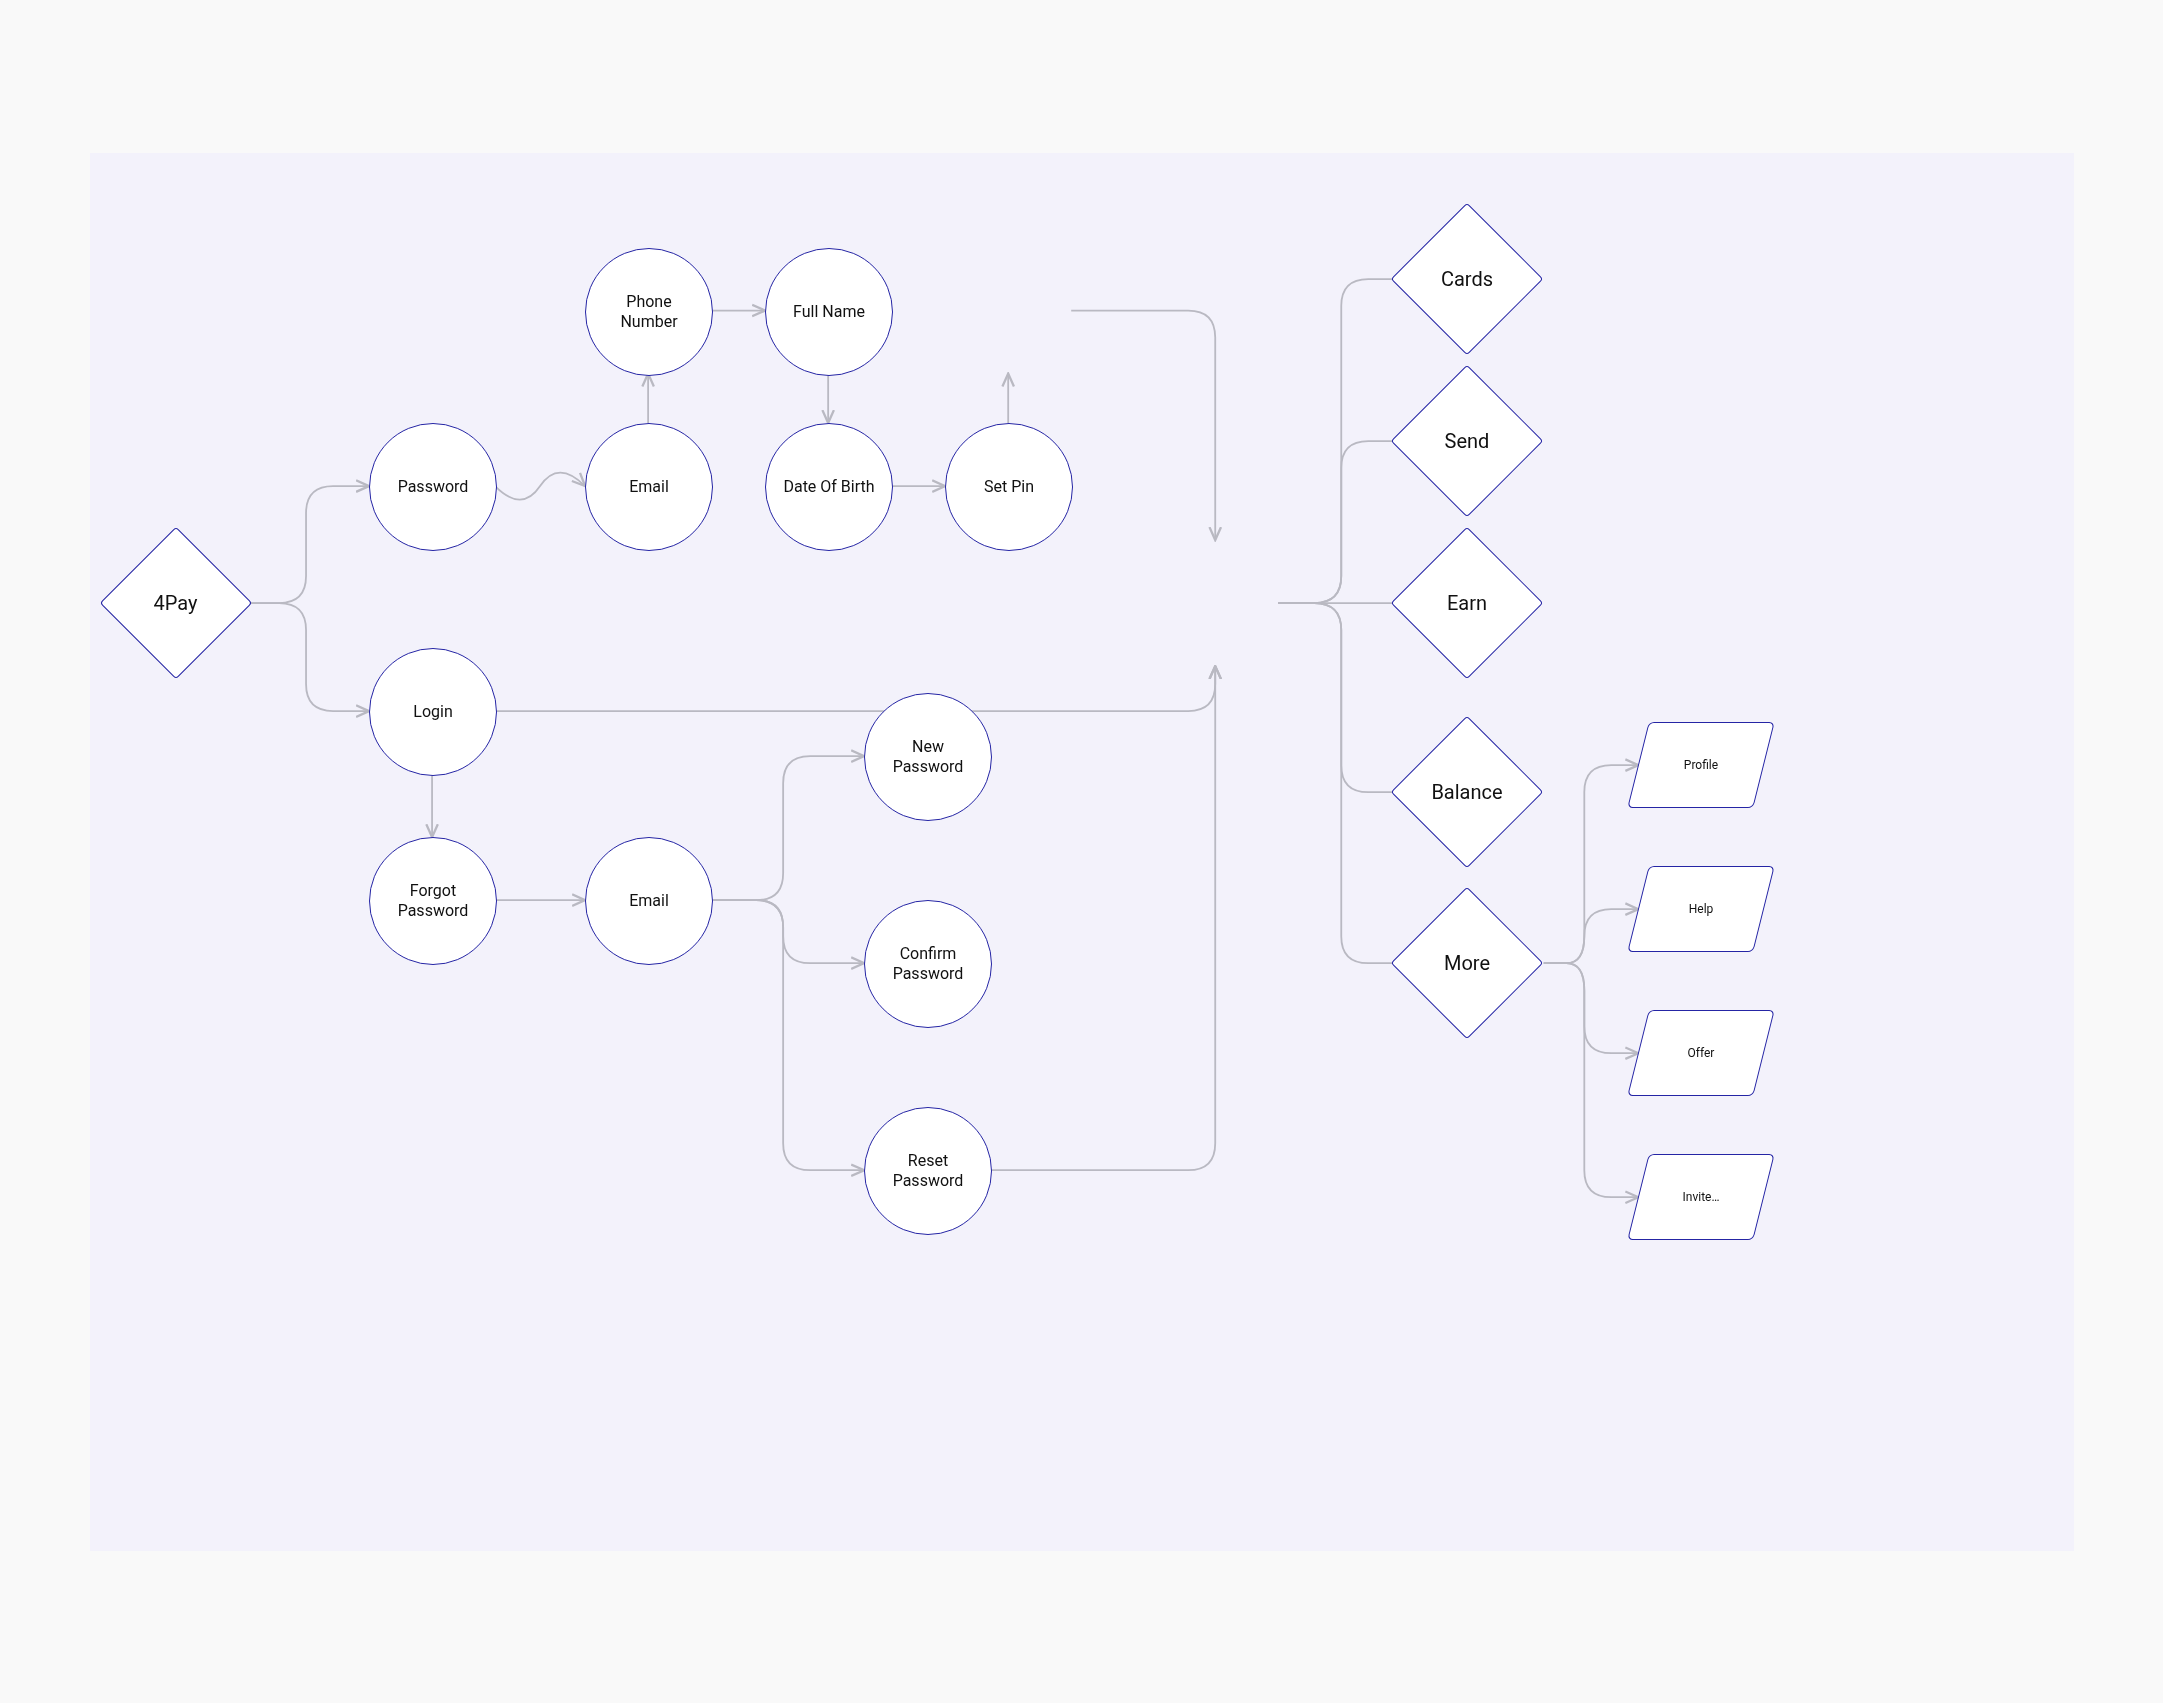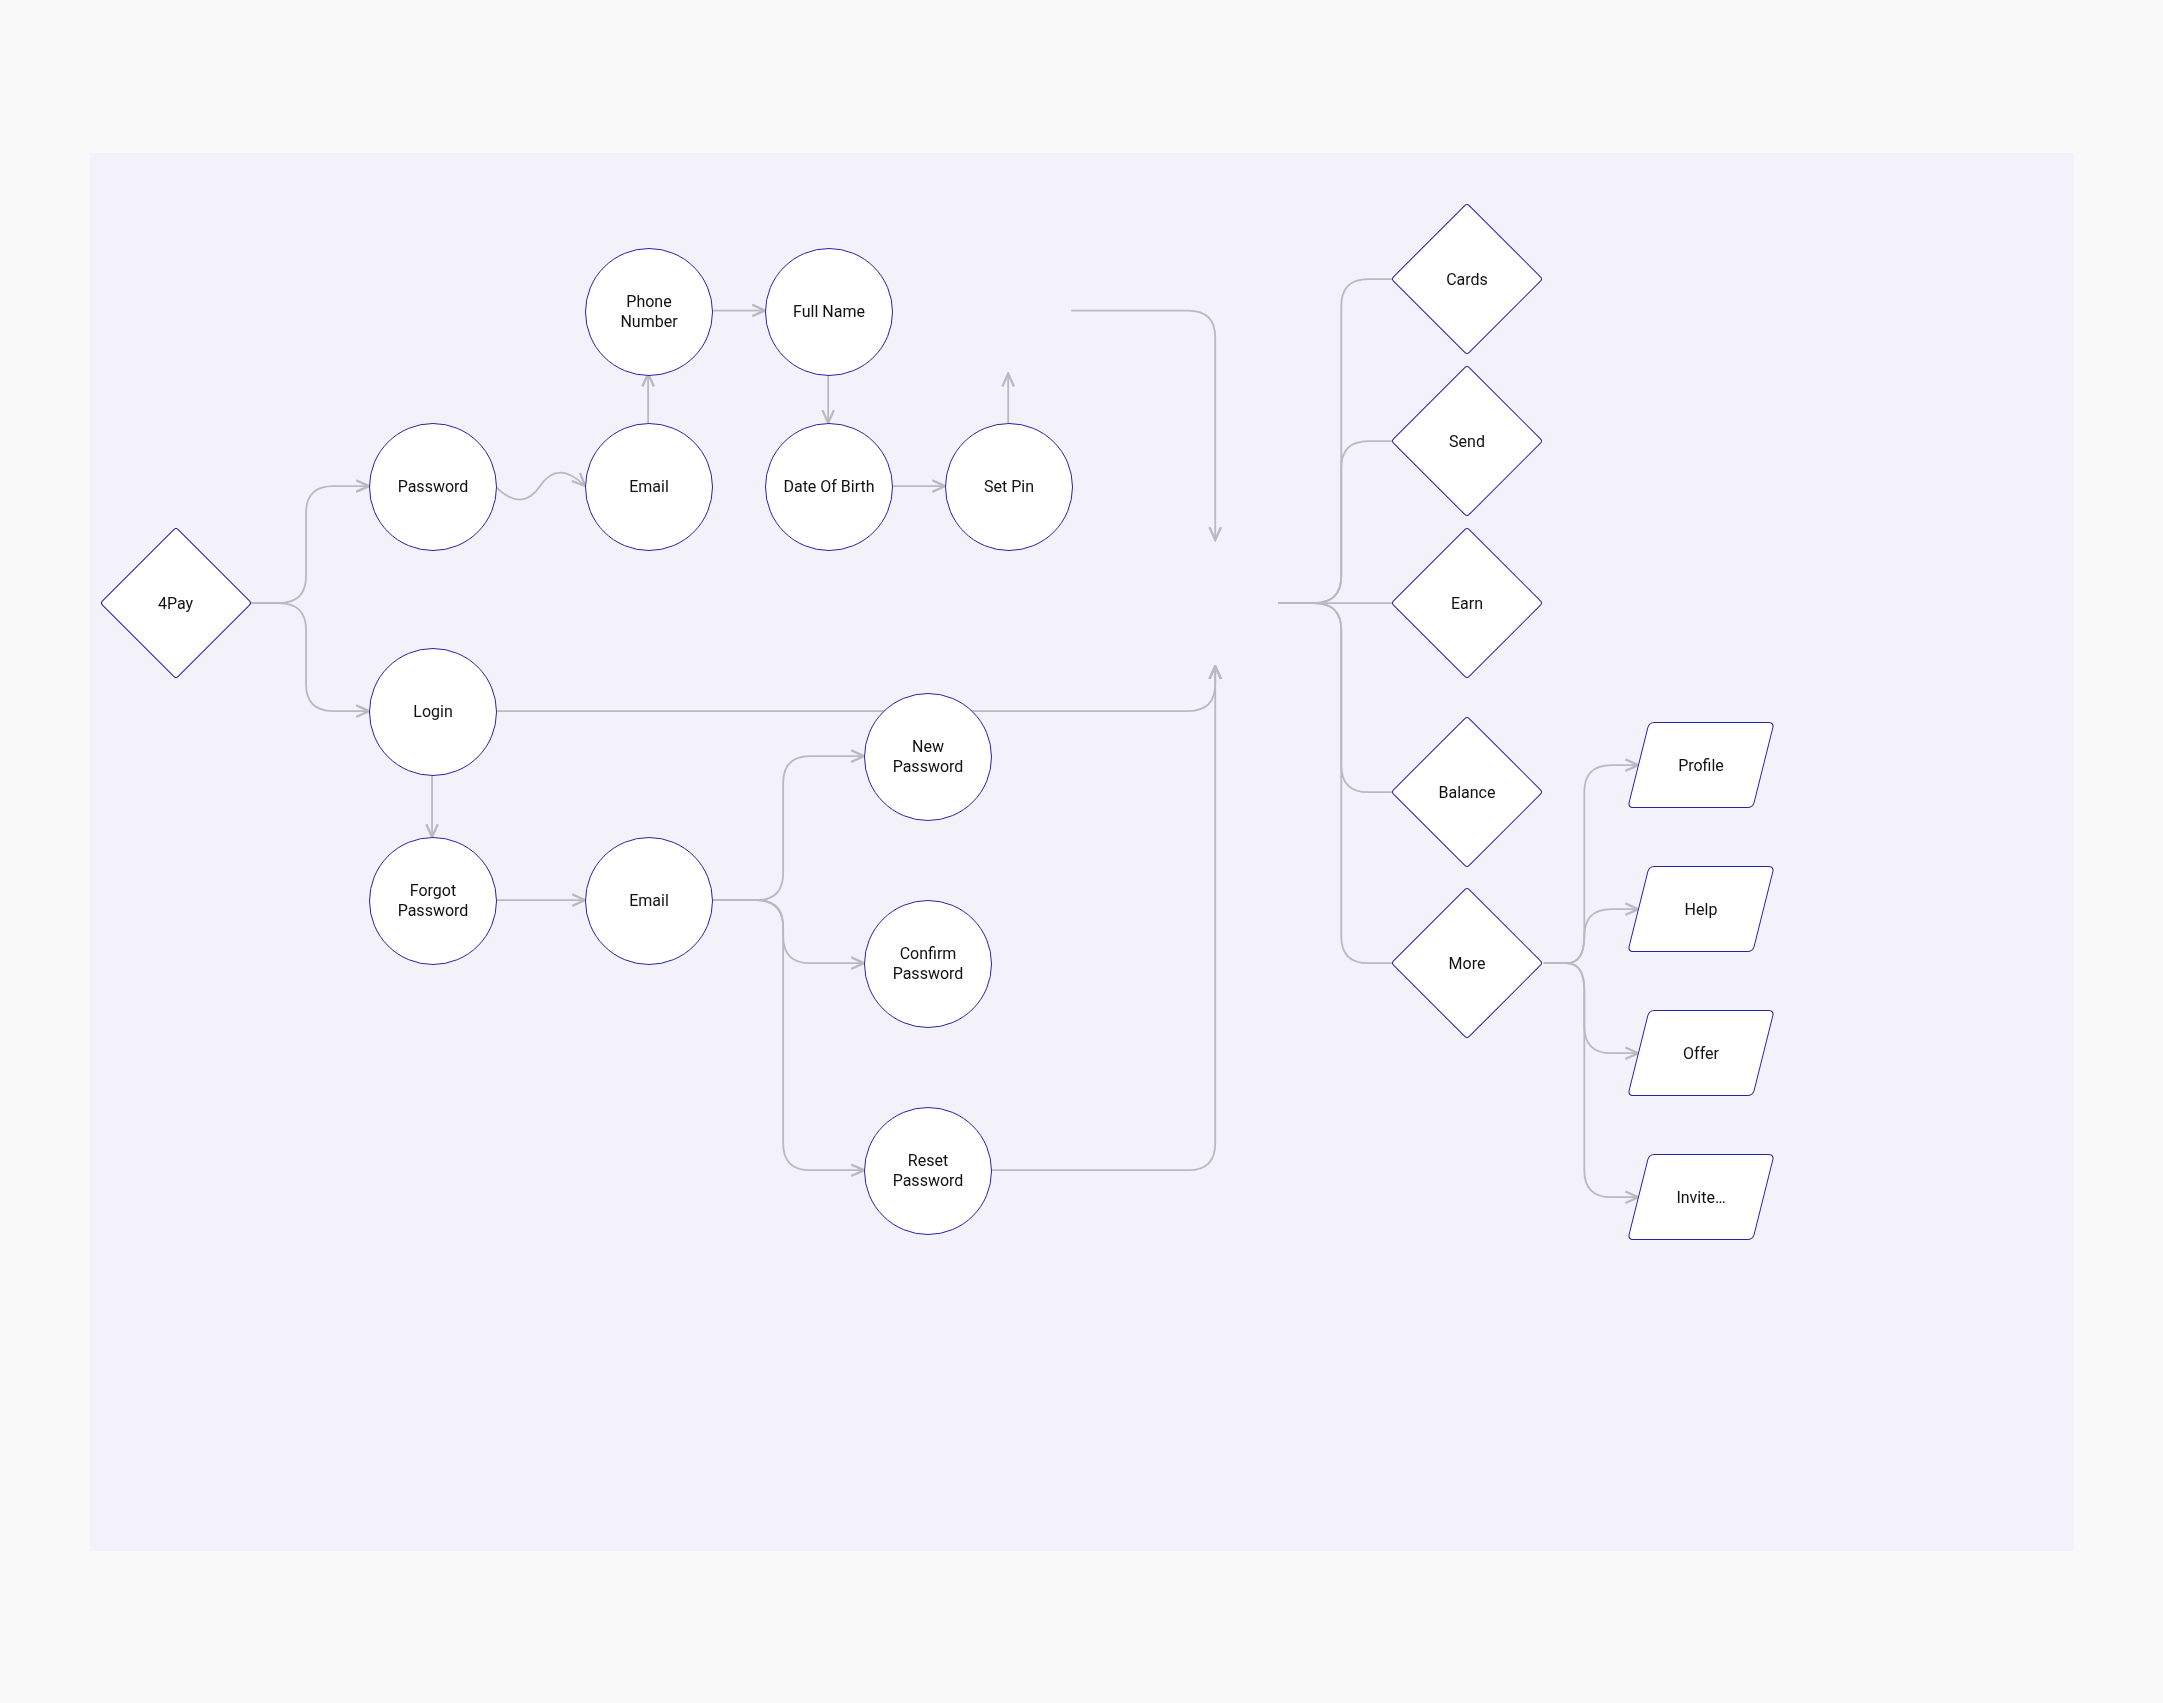--- a/index.html
+++ b/index.html
@@ -3,24 +3,24 @@
 <meta charset="utf-8">
 <style>
 html,body{margin:0;padding:0;width:100%;height:100%;background:#f8f8f8;font-family:-apple-system,BlinkMacSystemFont,"Segoe UI",Roboto,Helvetica,Arial,sans-serif}
 .frame{position:absolute;left:50%;top:50%;transform:translate(-50%,-50%);width:2164px;height:1704px;background:#f9f9f9}
 .canvas{position:absolute;left:90px;top:153px;right:90px;bottom:153px;background:#f3f2fb}
 svg{position:absolute;left:0;top:0;width:100%;height:100%;overflow:visible}
 .node{position:absolute;display:flex;align-items:center;justify-content:center;text-align:center;font-size:16px;line-height:1.25;color:#111;background:#fff}
 .circle{width:126px;height:126px;border:1.8px solid #2525a5;border-radius:50%}
 .diamond-wrap{position:absolute;width:108px;height:108px}
 .diamond{position:absolute;inset:0;border:1.8px solid #2525a5;background:#fff;transform:rotate(45deg);border-radius:3.6px}
-.diamond-label{position:absolute;inset:0;display:flex;align-items:center;justify-content:center;font-size:16px;color:#111;text-align:left}
+.diamond-label{position:absolute;inset:0;display:flex;align-items:center;justify-content:center;font-size:20px;color:#111;text-align:left}
 .para-wrap{position:absolute;width:126px;height:86px}
 .para{position:absolute;inset:0;border:1.8px solid #2525a5;background:#fff;transform:skewX(-14deg);border-radius:5.4px}
-.para-label{position:absolute;inset:0;display:flex;align-items:center;justify-content:center;font-size:16px;color:#111}
+.para-label{position:absolute;inset:0;display:flex;align-items:center;justify-content:center;font-size:12px;color:#111}
 .scaler{position:absolute;left:0;top:0;transform-origin:top left}
 </style>
 </head>
 <body>
 
 <div class="scaler" id="scaler" style="transform: scale(1); width: 2164px; height: 1704px;">
 <div class="frame">
 <div class="canvas">
 
 <svg viewBox="0 0 2204 1553">

